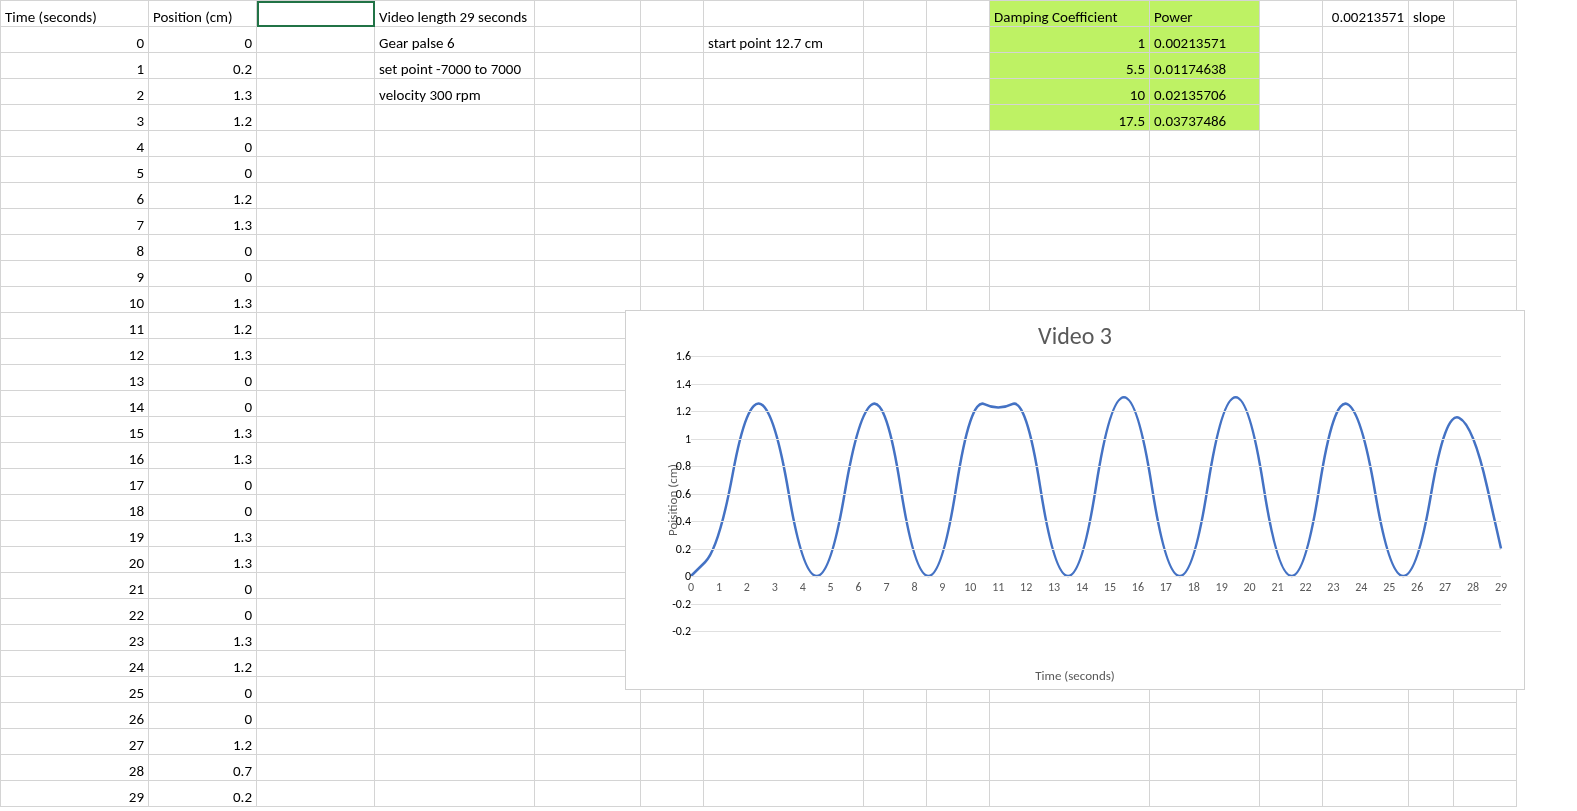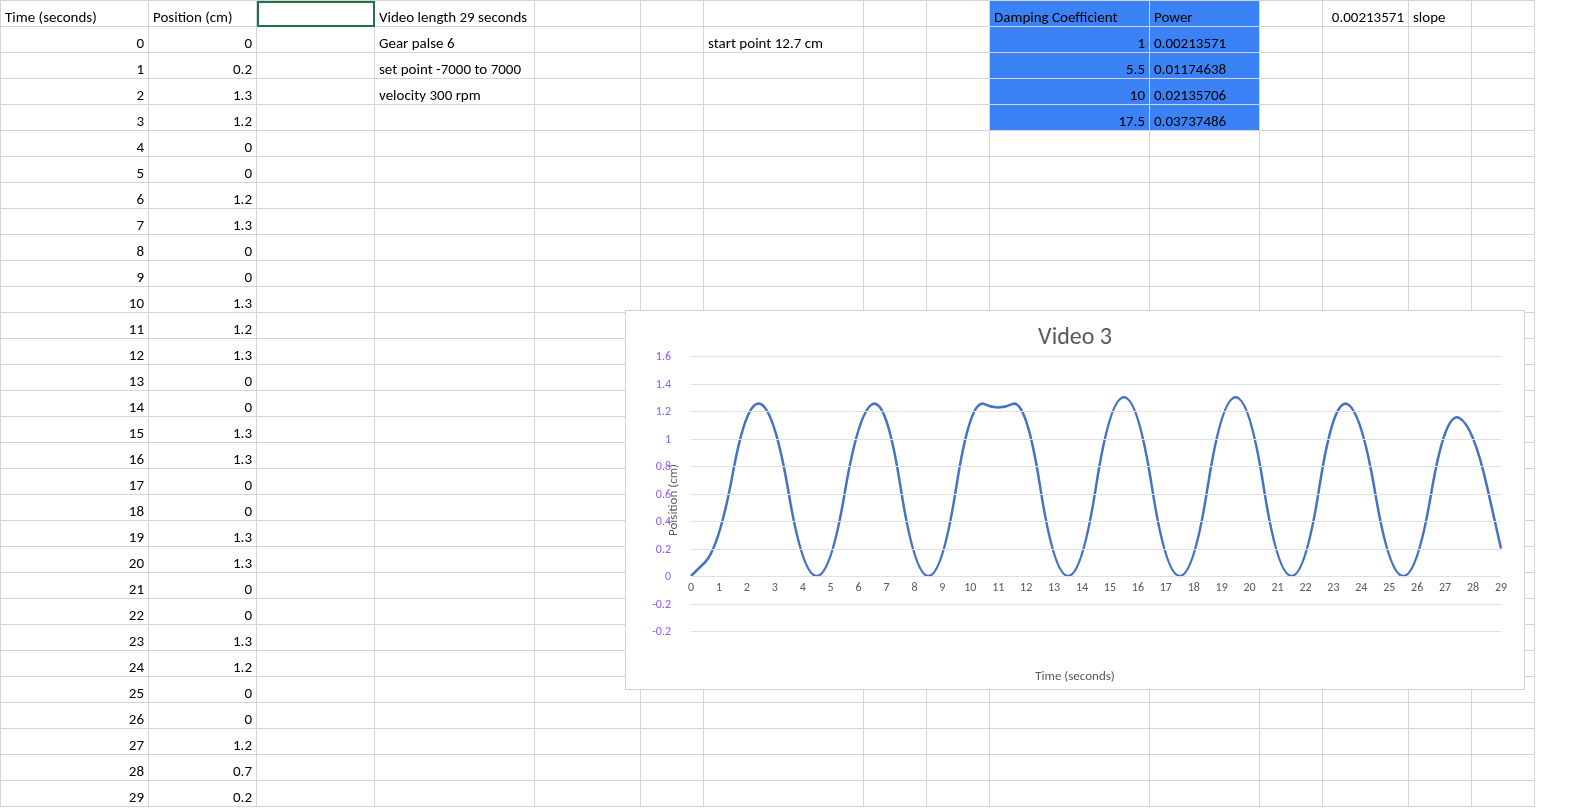--- a/index.html
+++ b/index.html
@@ -33,24 +33,24 @@
     .col-d { width: 160px; text-align: left; }
     .col-e { width: 106px; }
     .col-f { width: 63px; }
     .col-g { width: 160px; text-align: left; }
     .col-h { width: 63px; }
     .col-i { width: 63px; }
     .col-j { width: 160px; text-align: right; }
     .col-k { width: 110px; text-align: left; }
     .col-l { width: 63px; }
     .col-m { width: 86px; text-align: right; }
-    .col-n { width: 63px; text-align: left; }
+    .col-n { width: 45px; text-align: left; }
     .col-o { width: 63px; }
     .selected { outline: 2px solid #217346; outline-offset: -2px; }
-    .yellow { background: #3b82f6; }
+    .yellow { background: #bef264; }
     .hdr { text-align: left !important; }
     .chart-container {
       position: absolute;
       left: 625px;
       top: 310px;
       width: 900px;
       height: 380px;
       background: #fff;
       border: 1px solid #d0d0d0;
     }
@@ -70,22 +70,22 @@
     }
     .x-axis-label {
       position: absolute;
       bottom: 6px; left: 50%;
       transform: translateX(-50%);
       font-size: 13px; color: #595959;
     }
     .y-tick {
       position: absolute;
       right: 100%;
-      margin-right: 20px;
-      font-size: 12px; color: #8b5cf6;
+      margin-right: 0;
+      font-size: 12px; color: #000000;
       transform: translateY(-50%);
     }
     .x-tick {
       position: absolute;
       top: 100%;
       margin-top: 4px;
       font-size: 12px; color: #595959;
       transform: translateX(-50%);
     }
     .gridline-h { position: absolute; left: 0; width: 100%; border-top: 1px solid #e0e0e0; }

